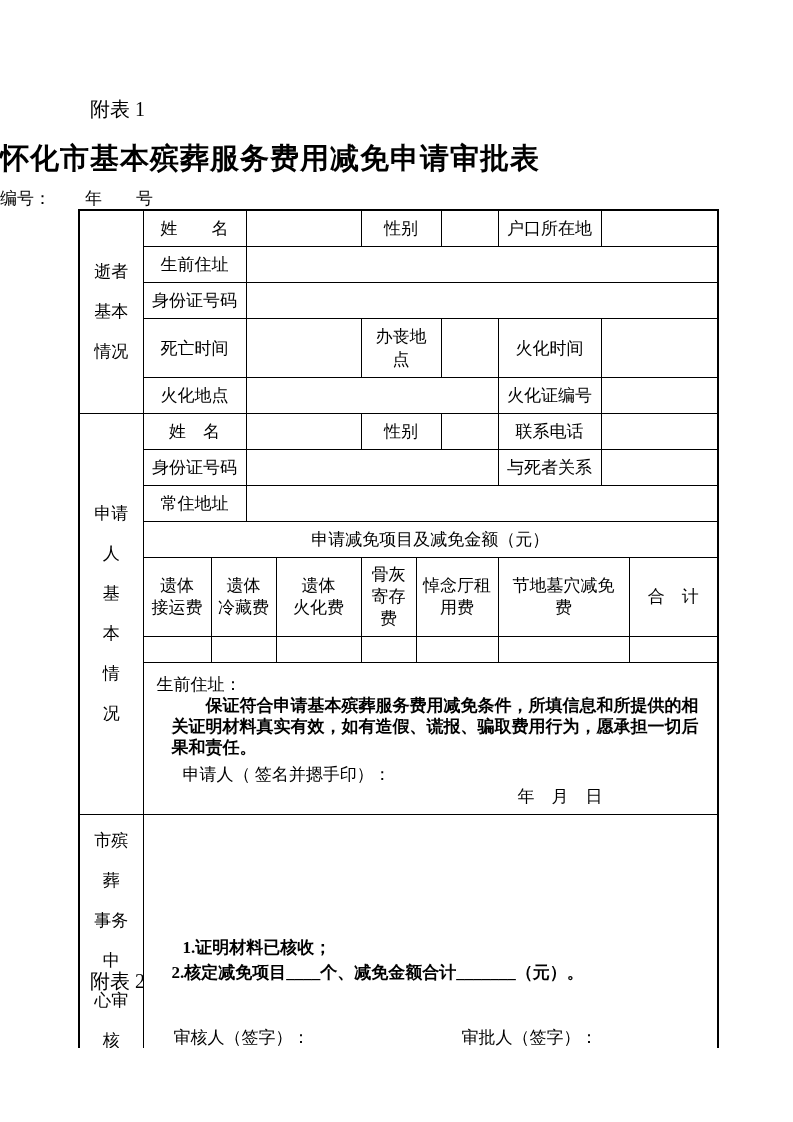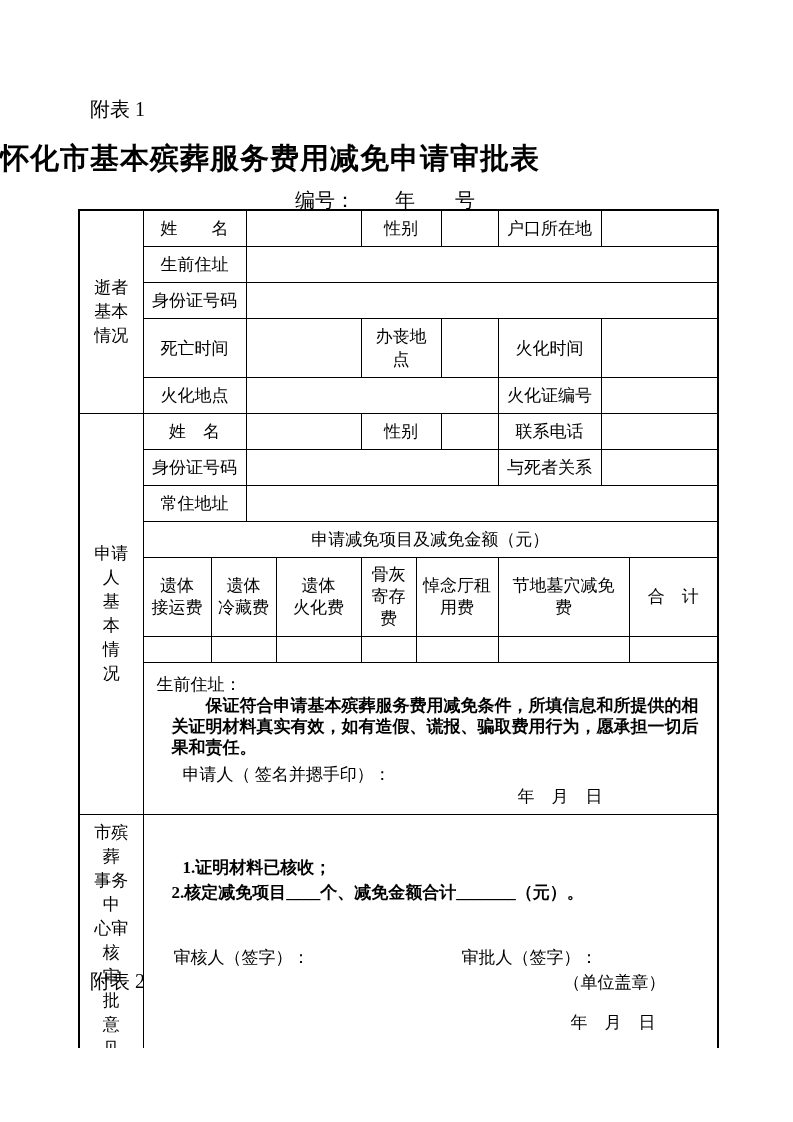--- a/index.html
+++ b/index.html
@@ -9,32 +9,32 @@
     overflow:hidden;
   }
   .appendix { position:absolute; left:90px; font-size:20px; }
   .appendix1 { top:96px; }
   .appendix2 { top:968px; }
   .title {
     position:absolute; top:139px; left:0; width:100%; margin:0;
     text-align:left; font-family:"Liberation Sans","DejaVu Sans",sans-serif;
     font-weight:bold; font-size:29px; letter-spacing:1px;
   }
-  .serial { position:absolute; top:187px; left:0; width:710px; text-align:center; font-size:20px;margin-left:30px; }
+  .serial { position:absolute; top:187px; left:0; width:710px; text-align:left; font-size:17px; }
 
   table.form {
     position:absolute; left:78px; top:209px;
     border-collapse:collapse; table-layout:fixed; width:640px;
     border:2px solid #000;
   }
   table.form td {
     border:1px solid #000; padding:6px; font-size:17px;
     text-align:center; vertical-align:middle; overflow:hidden;
   }
-  .sec-label { line-height:24px; white-space:pre-line; }
+  .sec-label { line-height:40px; white-space:pre-line; }
   .fee-hd { line-height:22px; white-space:pre-line; }
   .bigcell { text-align:left; vertical-align:top; padding:0; }
   .cellbox { position:relative; width:100%; }
   .commit-box { height:139px; }
   .appr-box { height:180px; }
   .abs { position:absolute; white-space:nowrap; }
   .commit-heading { top:4px; left:7px; }
   .commit-body {
     position:absolute; top:26px; left:22px; right:7px;
     font-weight:bold; text-indent:2em; line-height:21px;

